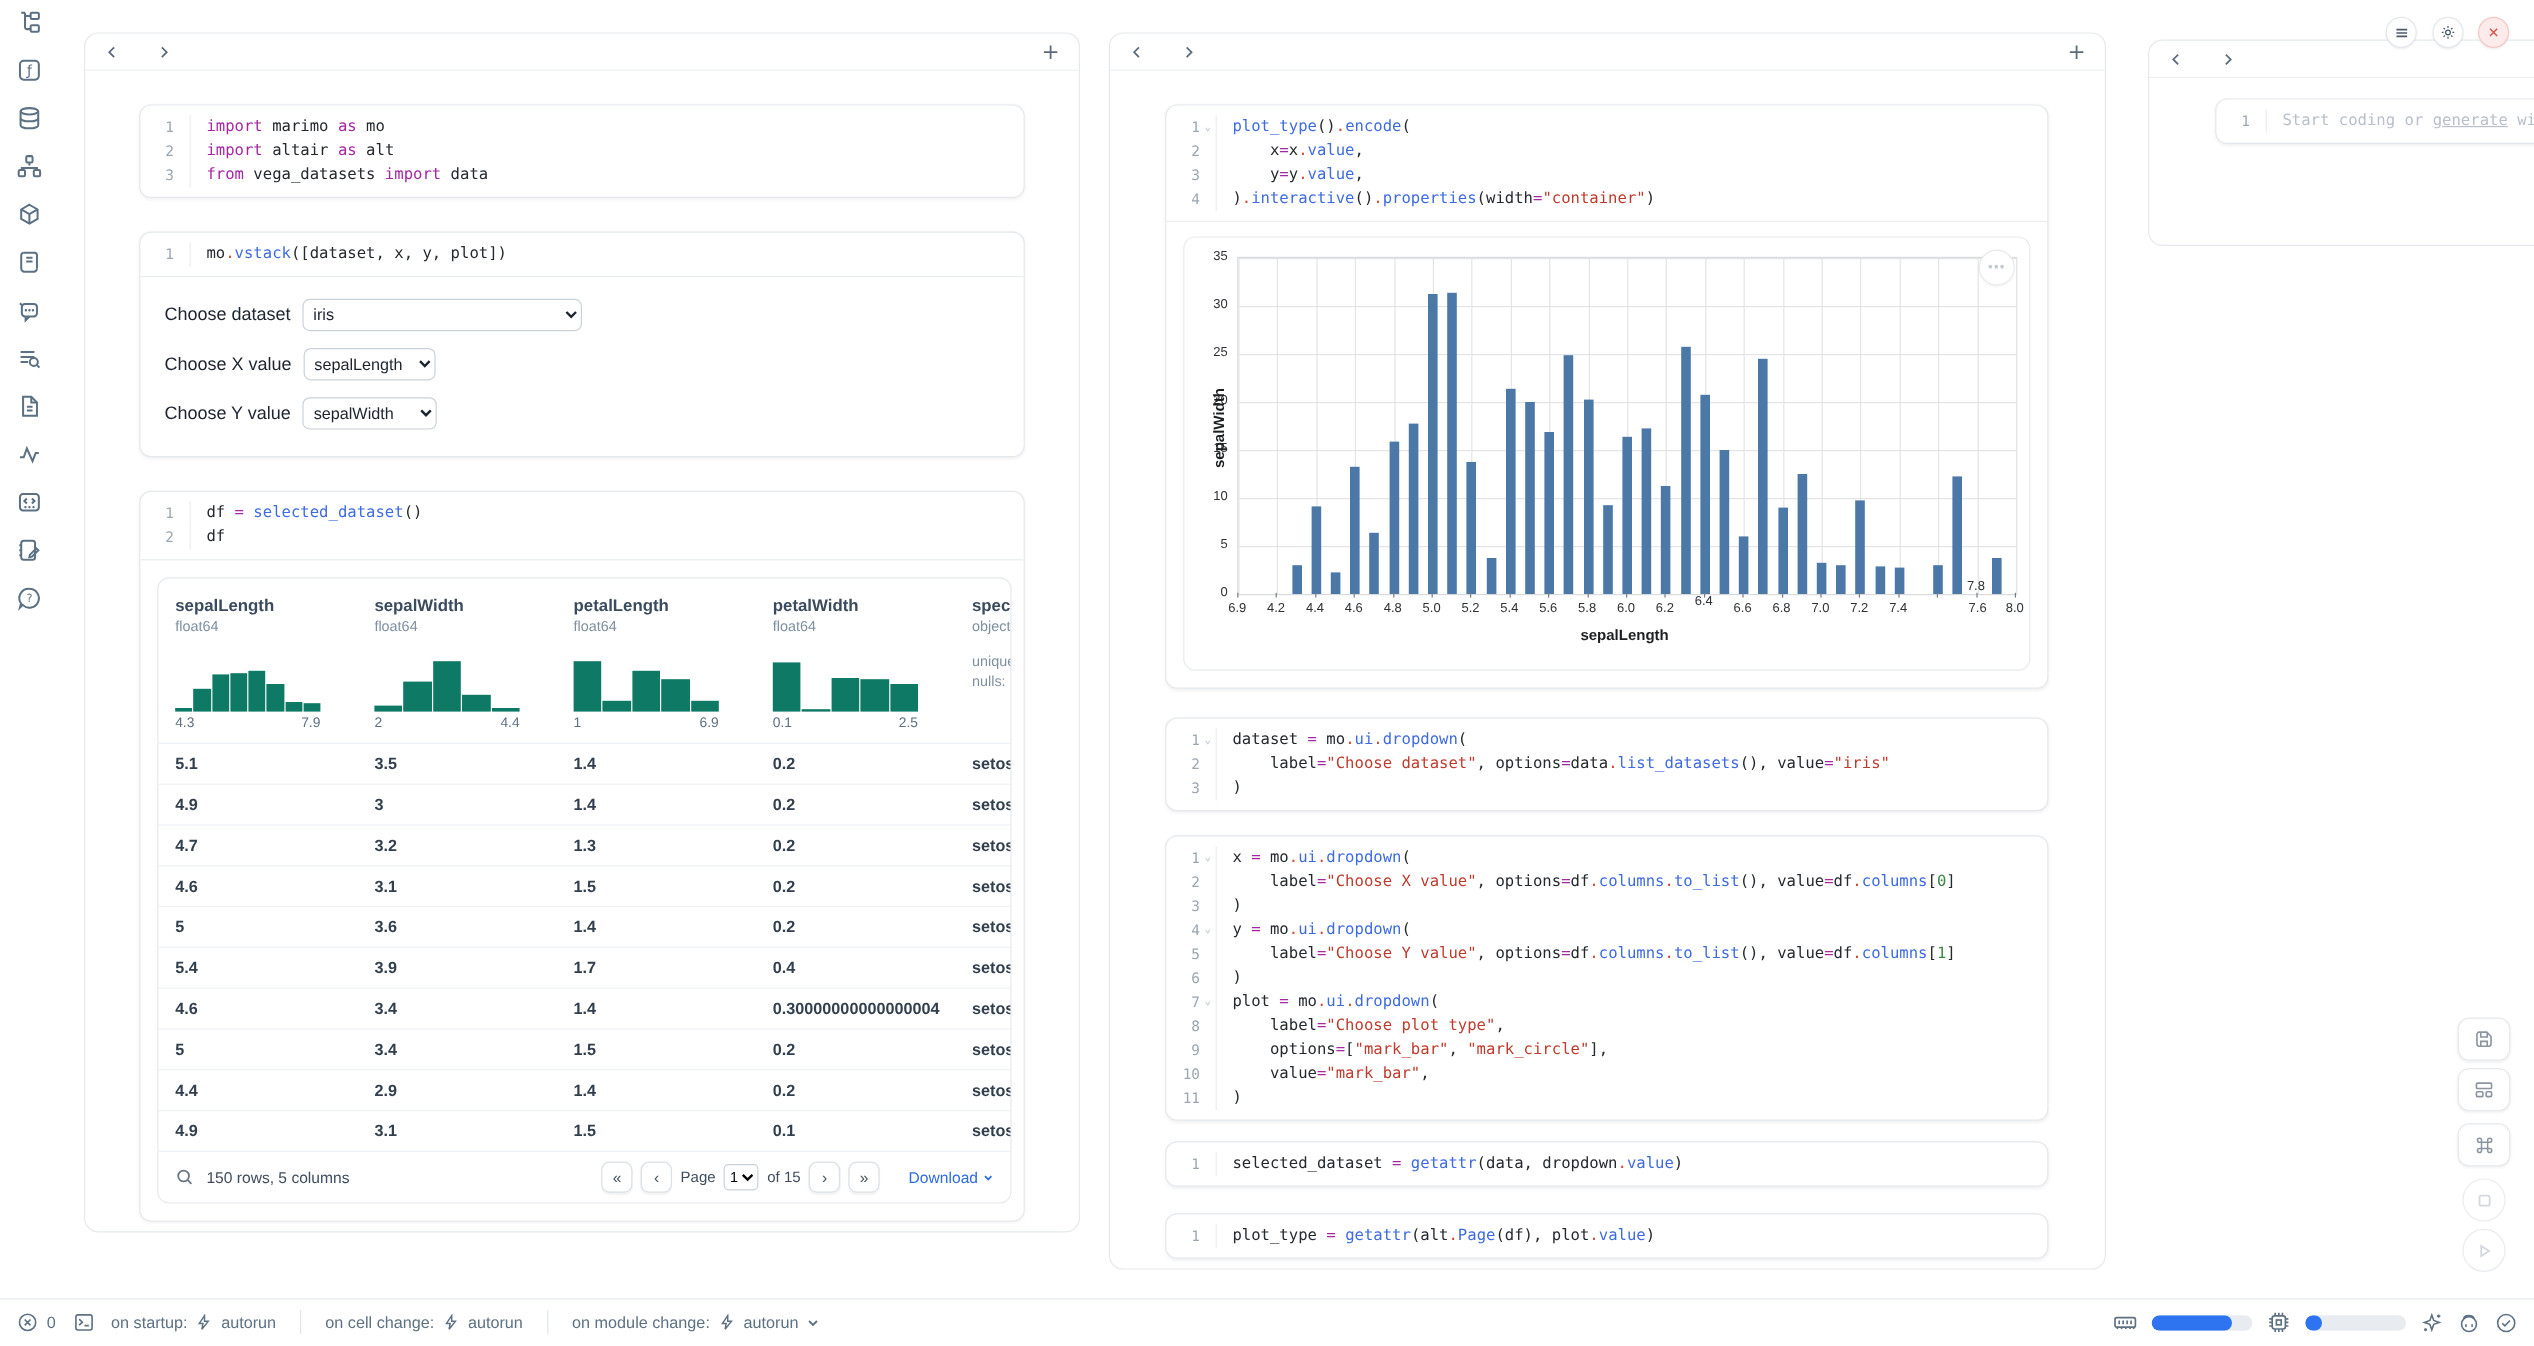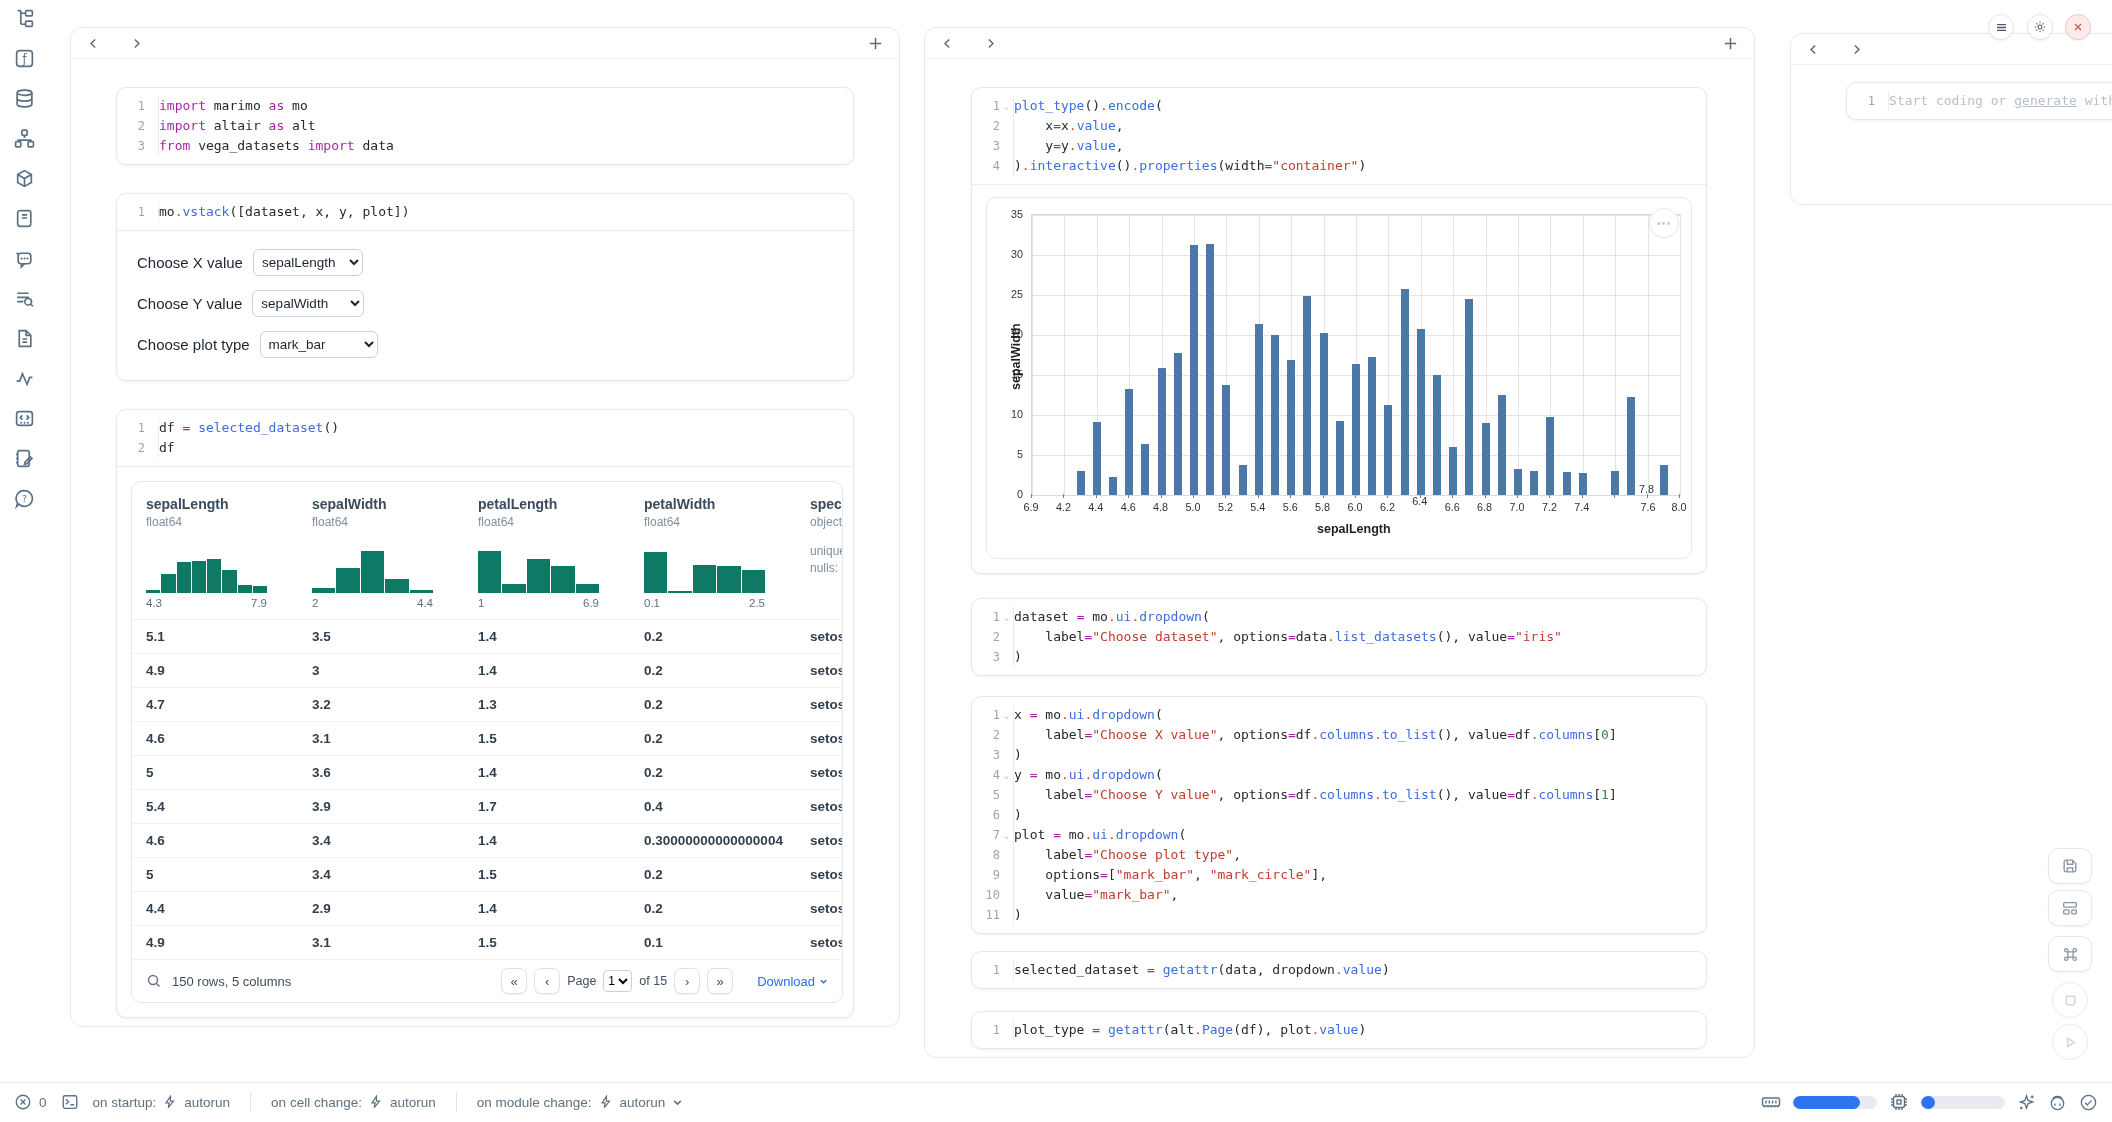--- a/index.html
+++ b/index.html
@@ -22,21 +22,21 @@
   .phead button{background:none;border:none;color:#5b6b7b;padding:2px}
 
   
   .cell{background:#fff;border:1px solid #e4e8ed;border-radius:10px;box-shadow:0 1px 3px rgba(16,24,40,.06);overflow:hidden;}
   .m-l{margin:28px 45px 0;}
   .m-m{margin:28px 47px 0 46px;}
   .code{padding:8px 0;font-family:"DejaVu Sans Mono",monospace;font-size:13px;line-height:20px;}
   .cl{display:flex;height:20px;}
   .ln{width:28px;flex:0 0 28px;text-align:right;color:#9aa7b3;font-size:12px;}
   .fd{width:13px;flex:0 0 13px;text-align:center;color:#b3bdc7;font-size:9px;line-height:20px;}
-  .lc{border-left:1px solid #e9edf2;white-space:pre;}
+  .lc{border-left:1px solid #e9edf2;padding-left:13px;white-space:pre;}
   .tk-pl{color:#24292f}.tk-kw{color:#a626a4}.tk-fn{color:#3e6be0}.tk-st{color:#c03b2d}
   .tk-dt{color:#cf4a33}.tk-op{color:#a626a4}.tk-nu{color:#3a8745}
 
   .out{border-top:1px solid #e9edf1;padding:14px 20px 8px;}
   .ctl-row{display:flex;align-items:center;gap:10px;margin:4px 0 14px;}
   .ctl-row label{font-size:15px;color:#1c2430;}
   select.ctl{border:1px solid #c9d2dc;border-radius:6px;height:27px;font-size:13.5px;color:#1c2430;background:#fff;padding:0 4px;}
 
   
   .out-table{border-top:1px solid #e9edf1;padding:14px;}
@@ -226,30 +226,30 @@
     <div class="cell m-l">
       <div class="code">
           <div class="cl">
             <span class="ln">1</span>
             <span class="fd"></span>
             <span class="lc"><span class="tk-pl">mo</span><span class="tk-dt">.</span><span class="tk-fn">vstack</span><span class="tk-pl">([dataset, x, y, plot])</span></span>
           </div>
         </div>
       <div class="out">
         <div class="ctl-row">
+          <label>Choose dataset</label>
+          <select class="ctl" style="width:233px"><option selected="">iris</option></select>
+        </div>
+        <div class="ctl-row">
           <label>Choose X value</label>
           <select class="ctl" style="width:110px"><option selected="">sepalLength</option></select>
         </div>
         <div class="ctl-row">
           <label>Choose Y value</label>
           <select class="ctl" style="width:112px"><option selected="">sepalWidth</option></select>
-        </div>
-        <div class="ctl-row">
-          <label>Choose plot type</label>
-          <select class="ctl" style="width:118px"><option selected="">mark_bar</option></select>
         </div>
       </div>
     </div>
     <div class="cell m-l">
       <div class="code">
           <div class="cl">
             <span class="ln">1</span>
             <span class="fd"></span>
             <span class="lc"><span class="tk-pl">df </span><span class="tk-op">=</span><span class="tk-pl"> </span><span class="tk-fn">selected_dataset</span><span class="tk-pl">()</span></span>
           </div>

